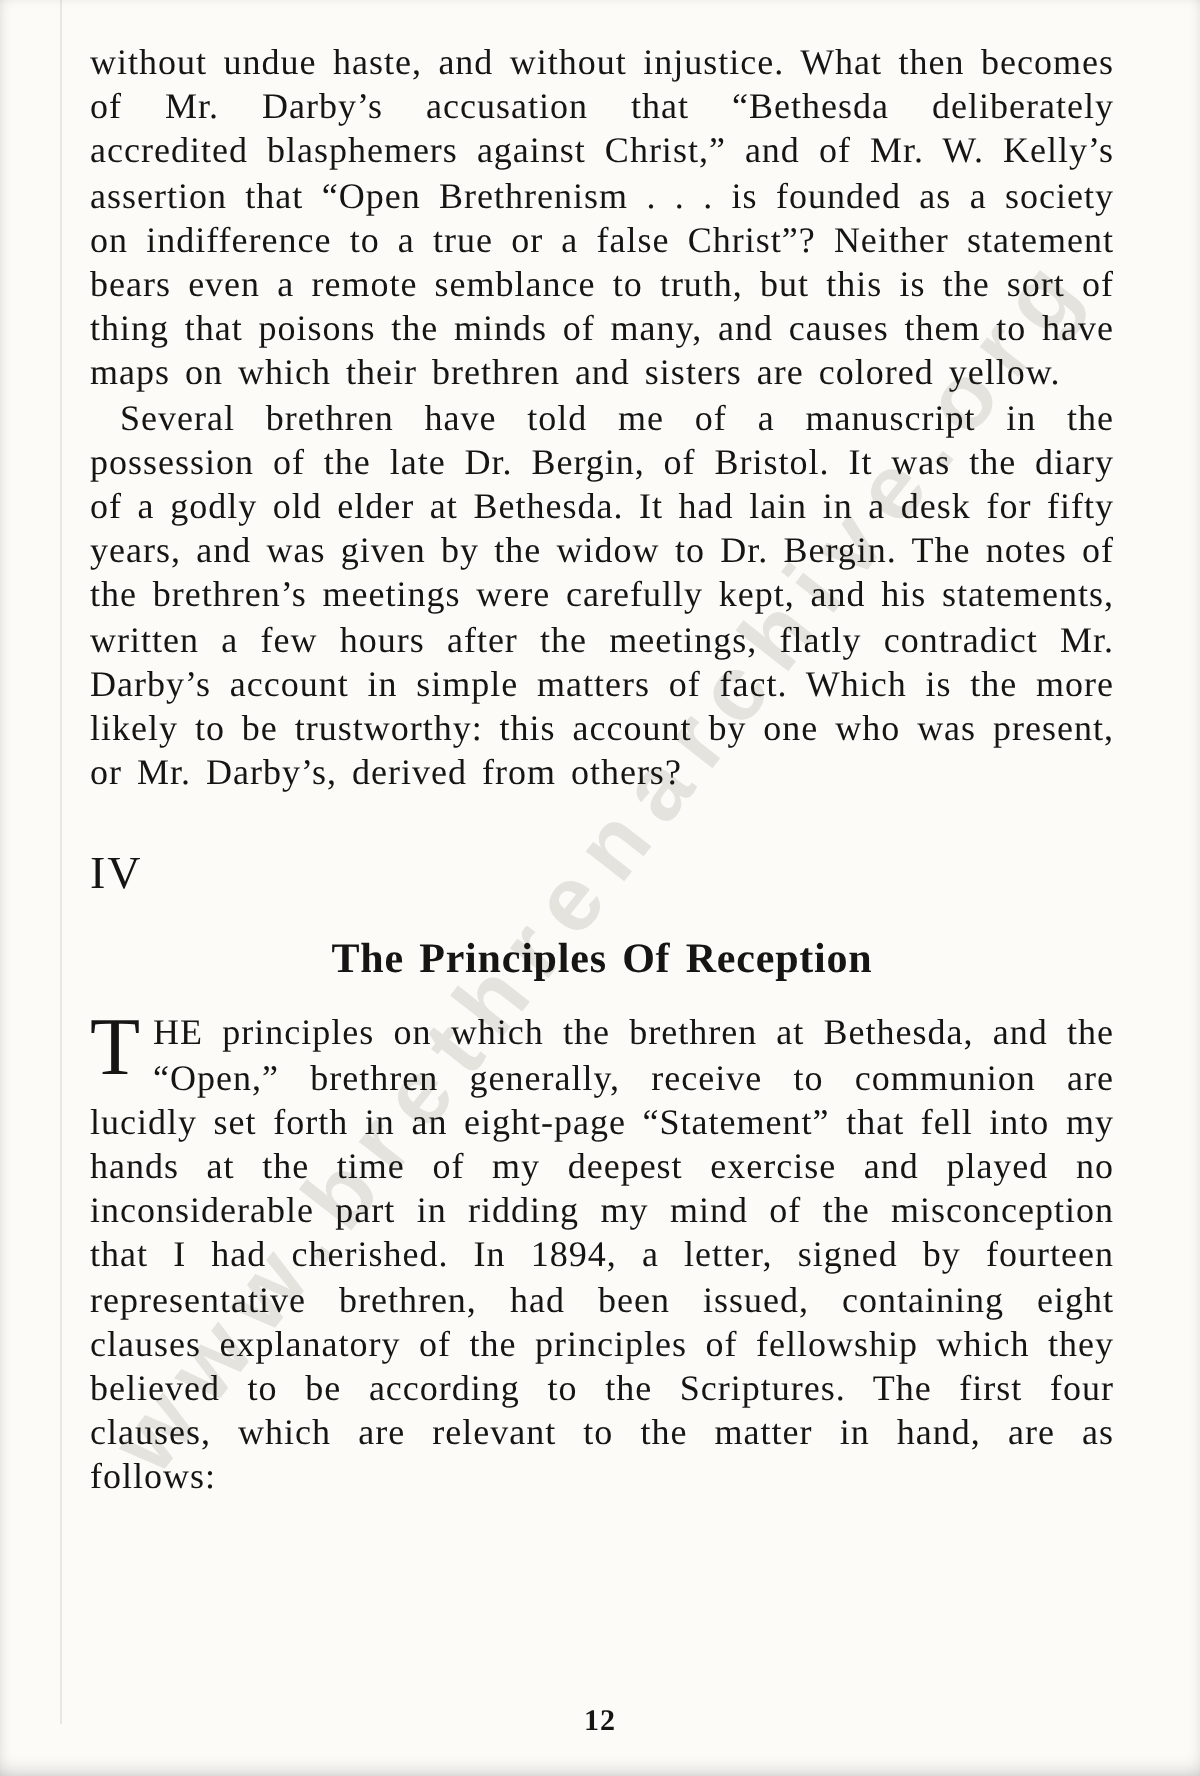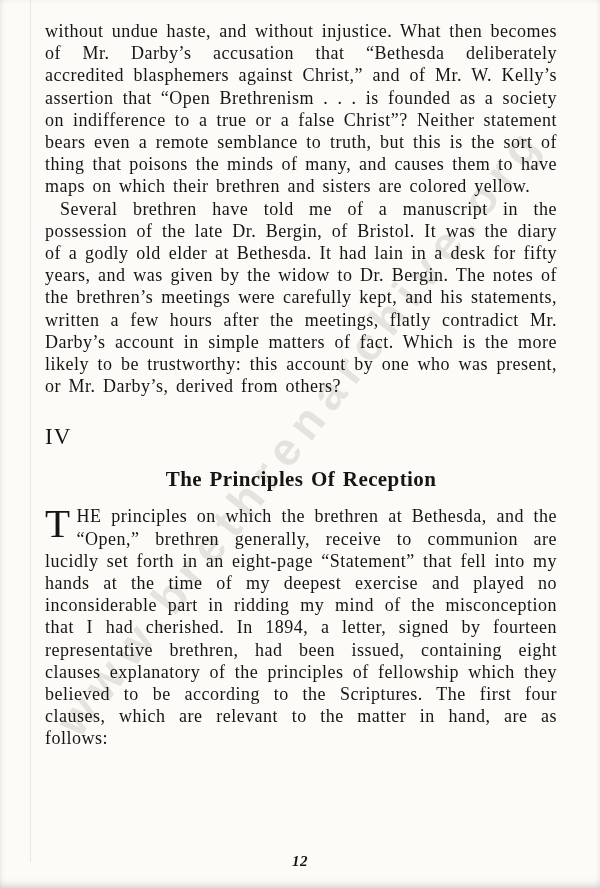--- a/index.html
+++ b/index.html
@@ -90,21 +90,20 @@
   }
   .page-number {
     position: absolute;
     bottom: 18px;
     left: 0;
     right: 0;
     text-align: center;
     font-size: 15px;
     font-weight: bold;
     letter-spacing: 0.5px;
-    font-style: italic;
   }
 </style>
 </head>
 <body>
 
 <div class="page">
 
   <div class="watermark">www.brethrenarchive.org</div>
 
   <div class="gutter-line"></div>

